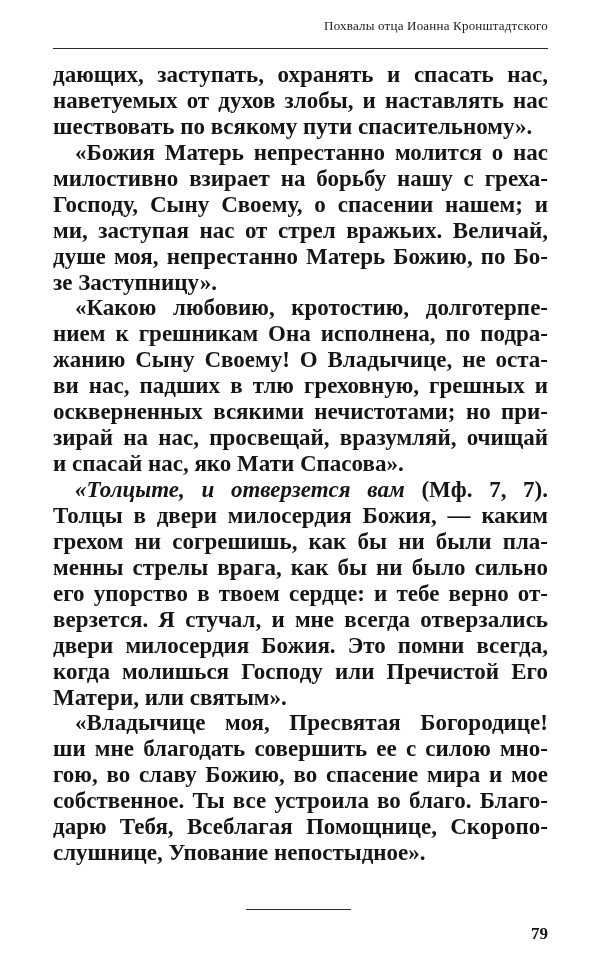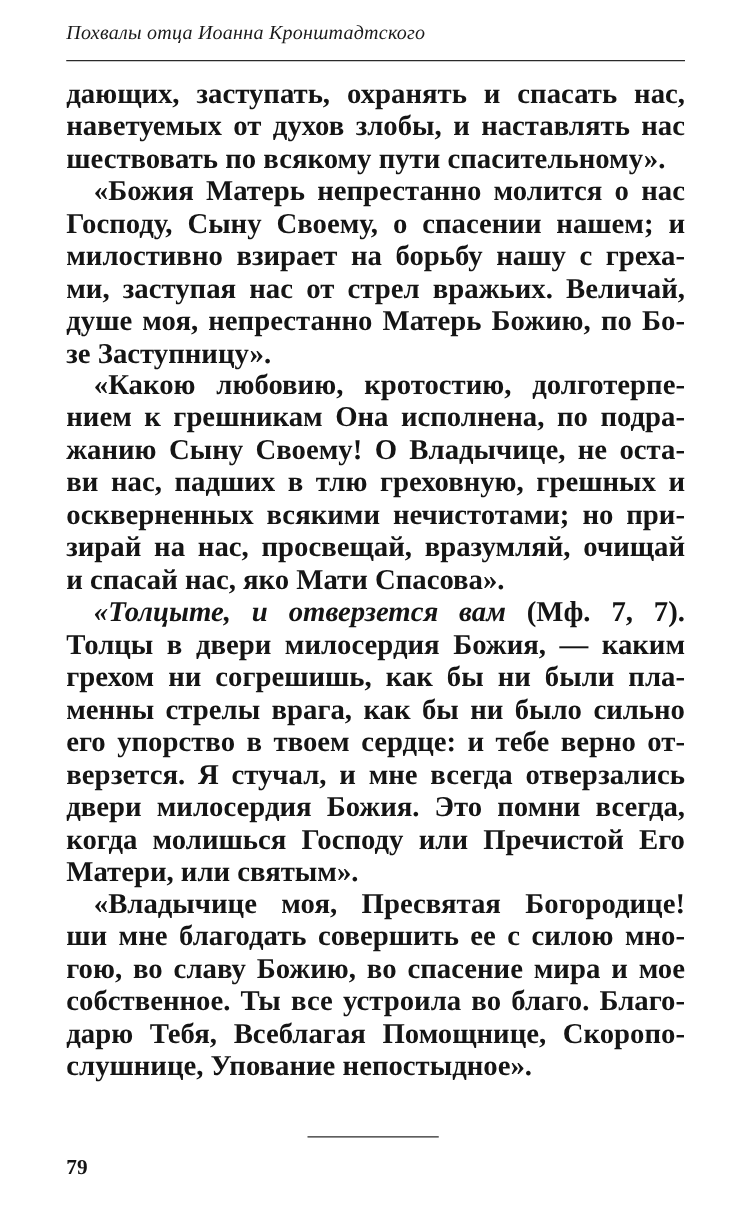--- a/index.html
+++ b/index.html
@@ -13,24 +13,23 @@
       position: relative;
       overflow: hidden;
       color: #141414;
       font-family: "DejaVu Serif", "Liberation Serif", serif;
     }
     .running-head {
       position: absolute;
       left: 53px;
       top: 18px;
       width: 495px;
-      text-align: left;
+      text-align: right;
       font-family: "Liberation Serif", "DejaVu Serif", serif;
-      font-style: italic;
-      font-size: 16px;
+      font-size: 13px;
       letter-spacing: 0.2px;
       color: #1a1a1a;
     }
     .head-rule {
       position: absolute;
       left: 53px;
       top: 48px;
       width: 495px;
       height: 0;
       border-top: 1.6px solid #2a2a2a;
@@ -69,21 +68,21 @@
       top: 909px;
       width: 105px;
       height: 0;
       border-top: 1.4px solid #2a2a2a;
     }
     .page-number {
       position: absolute;
       left: 53px;
       top: 924px;
       width: 495px;
-      text-align: left;
+      text-align: right;
       font-family: "Liberation Serif", "DejaVu Serif", serif;
       font-weight: bold;
       font-size: 17px;
       color: #141414;
     }
   </style>
 </head>
 <body>
 
 <div class="running-head">Похвалы отца Иоанна Кронштадтского</div>
@@ -92,22 +91,22 @@
 <div class="body-text">
 
   <div>
     <span class="line">дающих, заступать, охранять и спасать нас,</span>
     <span class="line">наветуемых от духов злобы, и наставлять нас</span>
     <span class="line last">шествовать по всякому пути спасительному».</span>
   </div>
 
   <div>
     <span class="line indent">«Божия Матерь непрестанно молится о нас</span>
+    <span class="line">милостивно взирает на борьбу нашу с греха-</span>
     <span class="line">Господу, Сыну Своему, о спасении нашем; и</span>
-    <span class="line">милостивно взирает на борьбу нашу с греха-</span>
     <span class="line">ми, заступая нас от стрел вражьих. Величай,</span>
     <span class="line">душе моя, непрестанно Матерь Божию, по Бо-</span>
     <span class="line last">зе Заступницу».</span>
   </div>
 
   <div>
     <span class="line indent">«Какою любовию, кротостию, долготерпе-</span>
     <span class="line">нием к грешникам Она исполнена, по подра-</span>
     <span class="line">жанию Сыну Своему! О Владычице, не оста-</span>
     <span class="line">ви нас, падших в тлю греховную, грешных и</span>

